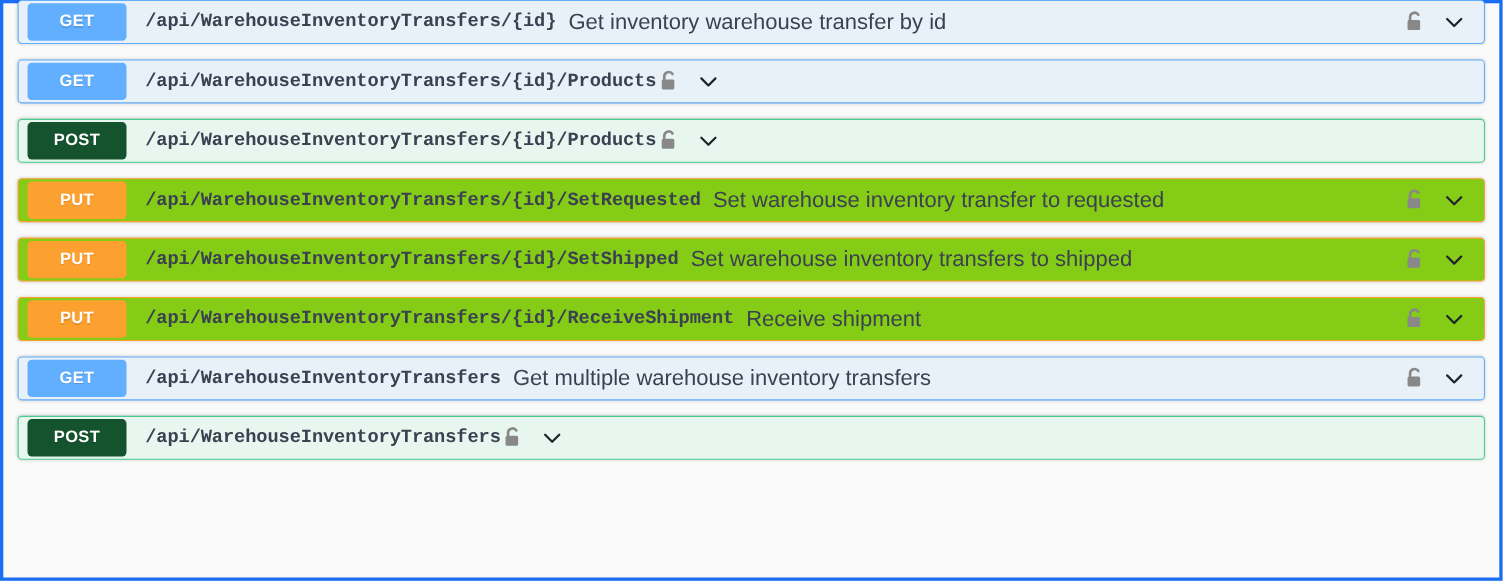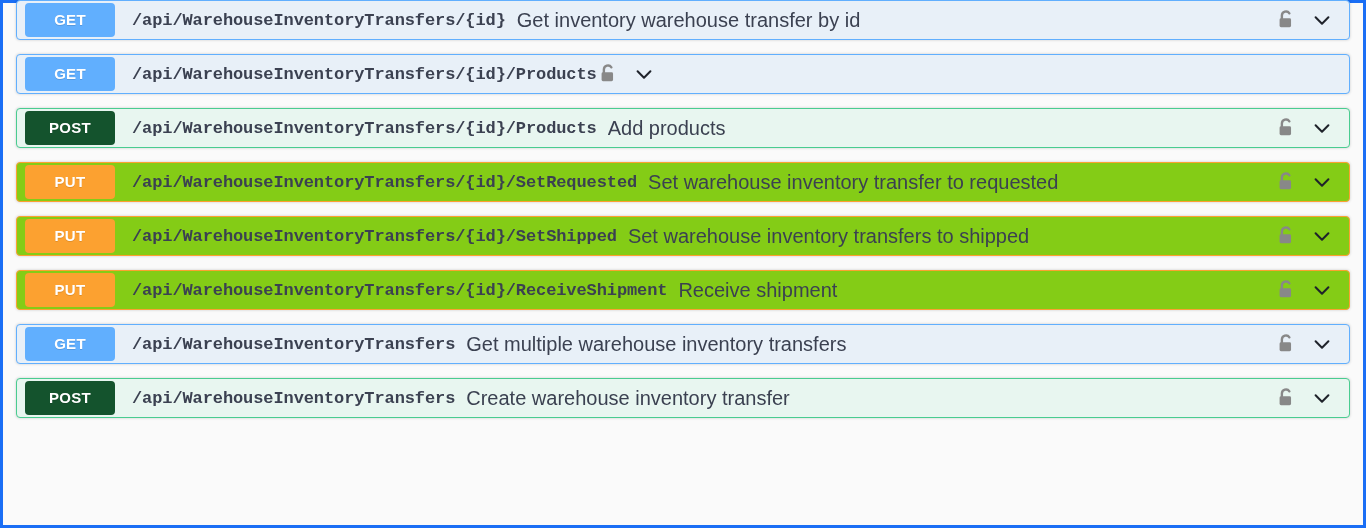--- a/index.html
+++ b/index.html
@@ -149,21 +149,20 @@
           <span>
             <svg class="chevron-icon" viewBox="0 0 24 24" aria-hidden="true">
               <path d="M5 9 L12 16 L19 9" fill="none" stroke="#1f232b" stroke-width="2.2" stroke-linecap="round" stroke-linejoin="round"></path>
             </svg>
           </span>
         </span>
       </div>
       <div class="opblock post">
         <span class="method">POST</span>
         <span class="path">/api/WarehouseInventoryTransfers/{id}/Products</span>
-        <span class="summary">Add products</span>
         <span class="op-right">
           <span>
             <svg class="lock-icon" viewBox="0 0 24 24" aria-hidden="true">
               <path d="M7.5 10.2 V7.2 a4.5 4.5 0 0 1 8.2 -2.5" fill="none" stroke="#888888" stroke-width="2.6" stroke-linecap="round"></path>
               <rect x="5" y="10" width="12.5" height="10" rx="1.6" fill="#888888"></rect>
             </svg>
           </span>
           <span>
             <svg class="chevron-icon" viewBox="0 0 24 24" aria-hidden="true">
               <path d="M5 9 L12 16 L19 9" fill="none" stroke="#1f232b" stroke-width="2.2" stroke-linecap="round" stroke-linejoin="round"></path>
@@ -239,21 +238,20 @@
           <span>
             <svg class="chevron-icon" viewBox="0 0 24 24" aria-hidden="true">
               <path d="M5 9 L12 16 L19 9" fill="none" stroke="#1f232b" stroke-width="2.2" stroke-linecap="round" stroke-linejoin="round"></path>
             </svg>
           </span>
         </span>
       </div>
       <div class="opblock post">
         <span class="method">POST</span>
         <span class="path">/api/WarehouseInventoryTransfers</span>
-        <span class="summary">Create warehouse inventory transfer</span>
         <span class="op-right">
           <span>
             <svg class="lock-icon" viewBox="0 0 24 24" aria-hidden="true">
               <path d="M7.5 10.2 V7.2 a4.5 4.5 0 0 1 8.2 -2.5" fill="none" stroke="#888888" stroke-width="2.6" stroke-linecap="round"></path>
               <rect x="5" y="10" width="12.5" height="10" rx="1.6" fill="#888888"></rect>
             </svg>
           </span>
           <span>
             <svg class="chevron-icon" viewBox="0 0 24 24" aria-hidden="true">
               <path d="M5 9 L12 16 L19 9" fill="none" stroke="#1f232b" stroke-width="2.2" stroke-linecap="round" stroke-linejoin="round"></path>

